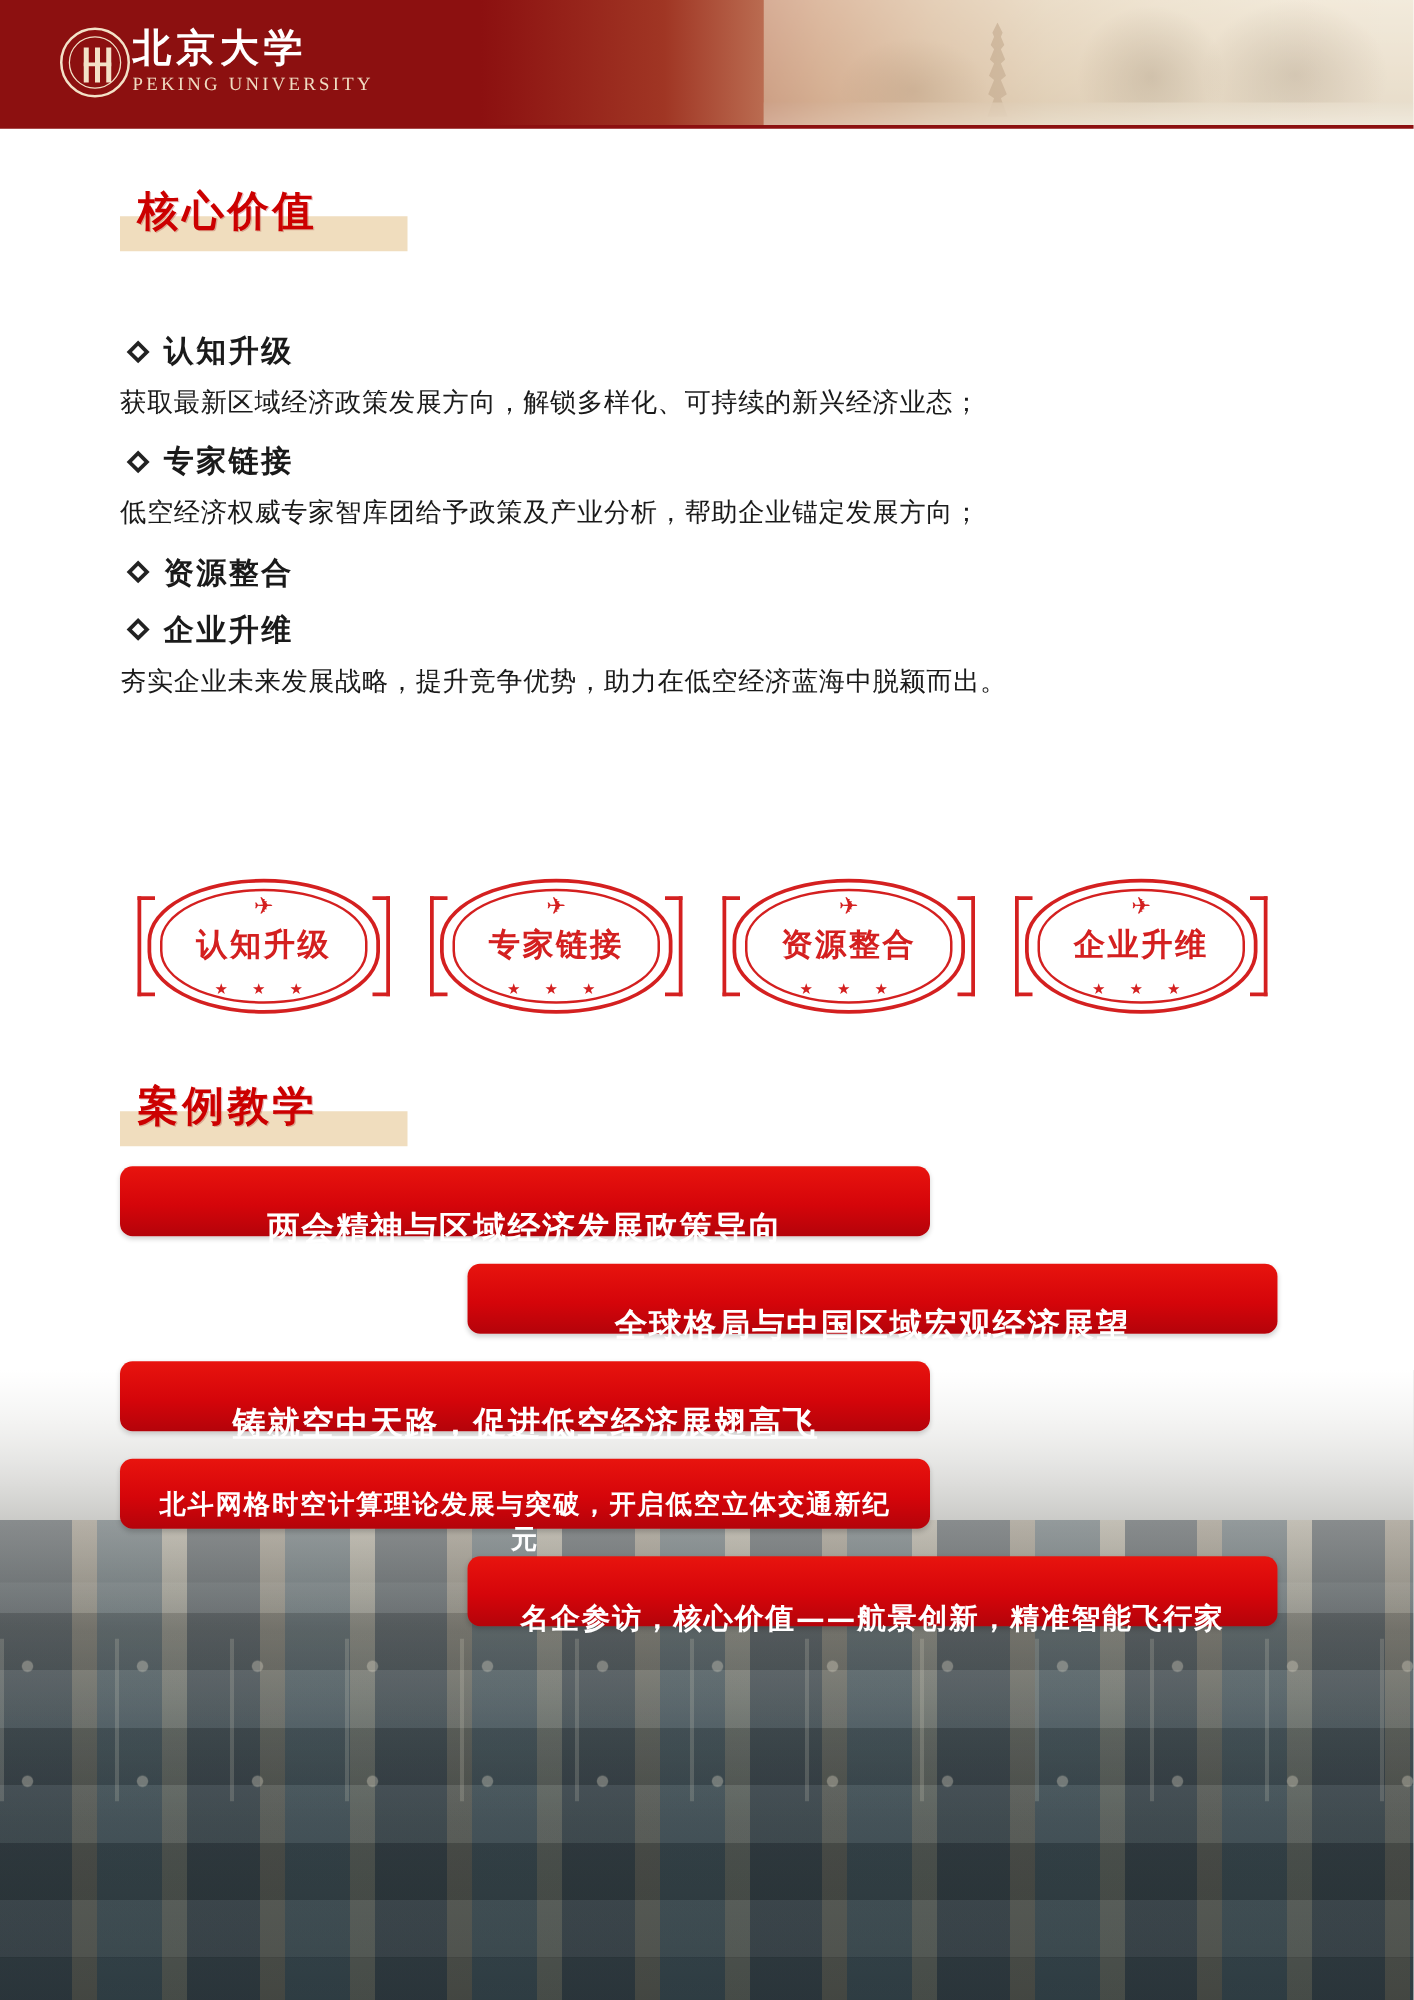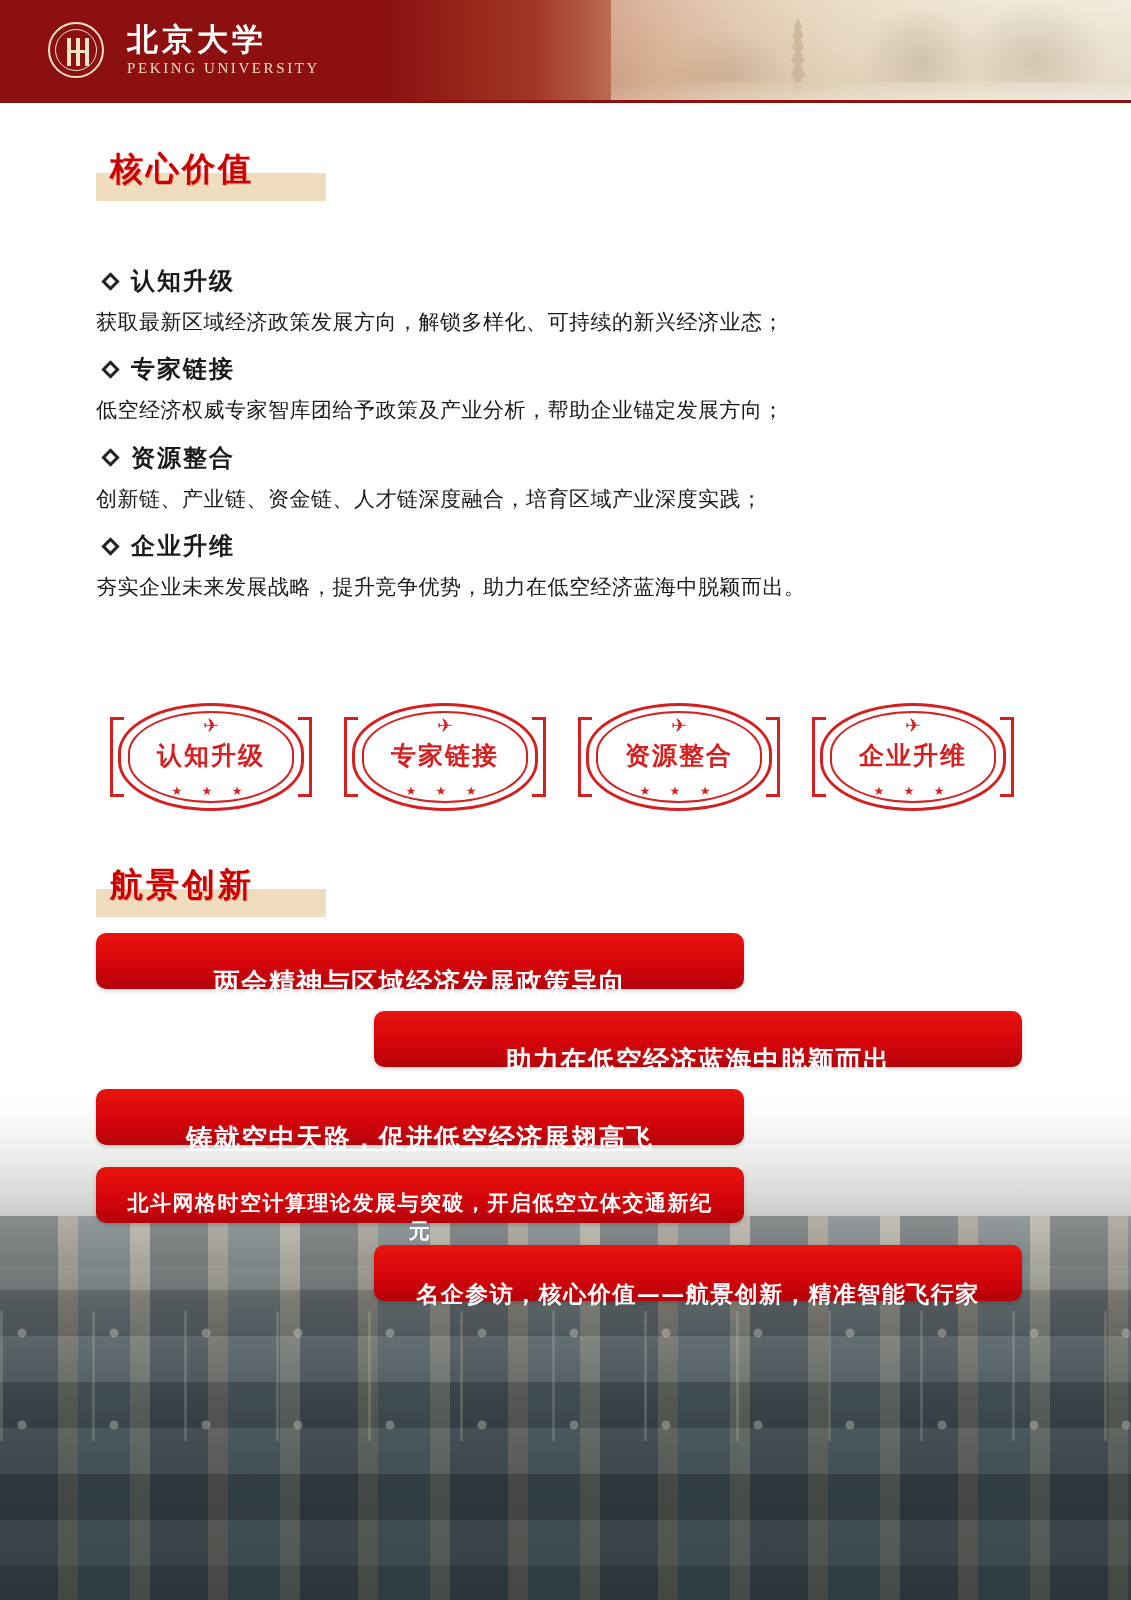--- a/index.html
+++ b/index.html
@@ -64,21 +64,21 @@
     background: linear-gradient(180deg, rgba(220,205,182,.8), rgba(236,228,212,.9));
   }
   .header-bottom-rule {
     position: absolute; left: 0; top: 100px;
     width: 1131px; height: 3px;
     background: #8c1010;
   }
 
   .logo-wrap {
     position: absolute; left: 48px; top: 22px;
-    display: flex; align-items: center; gap: 23px;
+    display: flex; align-items: center; gap: 2px;
   }
   .seal {
     width: 56px; height: 56px; border-radius: 50%;
     border: 2px solid #f3e2c8;
     position: relative;
     background: #8c1010;
   }
   .seal::before {
     content: "";
     position: absolute; left: 5px; top: 5px; right: 5px; bottom: 5px;
@@ -319,21 +319,20 @@
           <span>专家链接</span>
         </div>
         <p class="value-desc">低空经济权威专家智库团给予政策及产业分析，帮助企业锚定发展方向；</p>
       </div>
 
       <div class="value-item">
         <div class="value-head">
           <span class="diamond"></span>
           <span>资源整合</span>
         </div>
-        <p class="value-desc">创新链、产业链、资金链、人才链深度融合，培育区域产业深度实践；</p>
       </div>
 
       <div class="value-item">
         <div class="value-head">
           <span class="diamond"></span>
           <span>企业升维</span>
         </div>
         <p class="value-desc">夯实企业未来发展战略，提升竞争优势，助力在低空经济蓝海中脱颖而出。</p>
       </div>
 
@@ -378,29 +377,29 @@
           <div class="inner"></div>
         <div class="plane">✈</div>
         <div class="label">企业升维</div>
         <div class="stars">★ ★ ★</div>
       </div>
 
     </div>
 
     <div class="section-title" style="left:96px; top:760px;">
       <div class="bar"></div>
-      <div class="txt">航景创新</div>
+      <div class="txt">案例教学</div>
     </div>
 
     <div class="modules">
       <div class="module m0">
         <span>两会精神与区域经济发展政策导向</span>
       </div>
       <div class="module m1">
-        <span>助力在低空经济蓝海中脱颖而出</span>
+        <span>全球格局与中国区域宏观经济展望</span>
       </div>
       <div class="module m2">
         <span>铸就空中天路，促进低空经济展翅高飞</span>
       </div>
       <div class="module m4">
         <span>北斗网格时空计算理论发展与突破，开启低空立体交通新纪元</span>
       </div>
       <div class="module m5">
         <span>名企参访，核心价值——航景创新，精准智能飞行家</span>
       </div>

